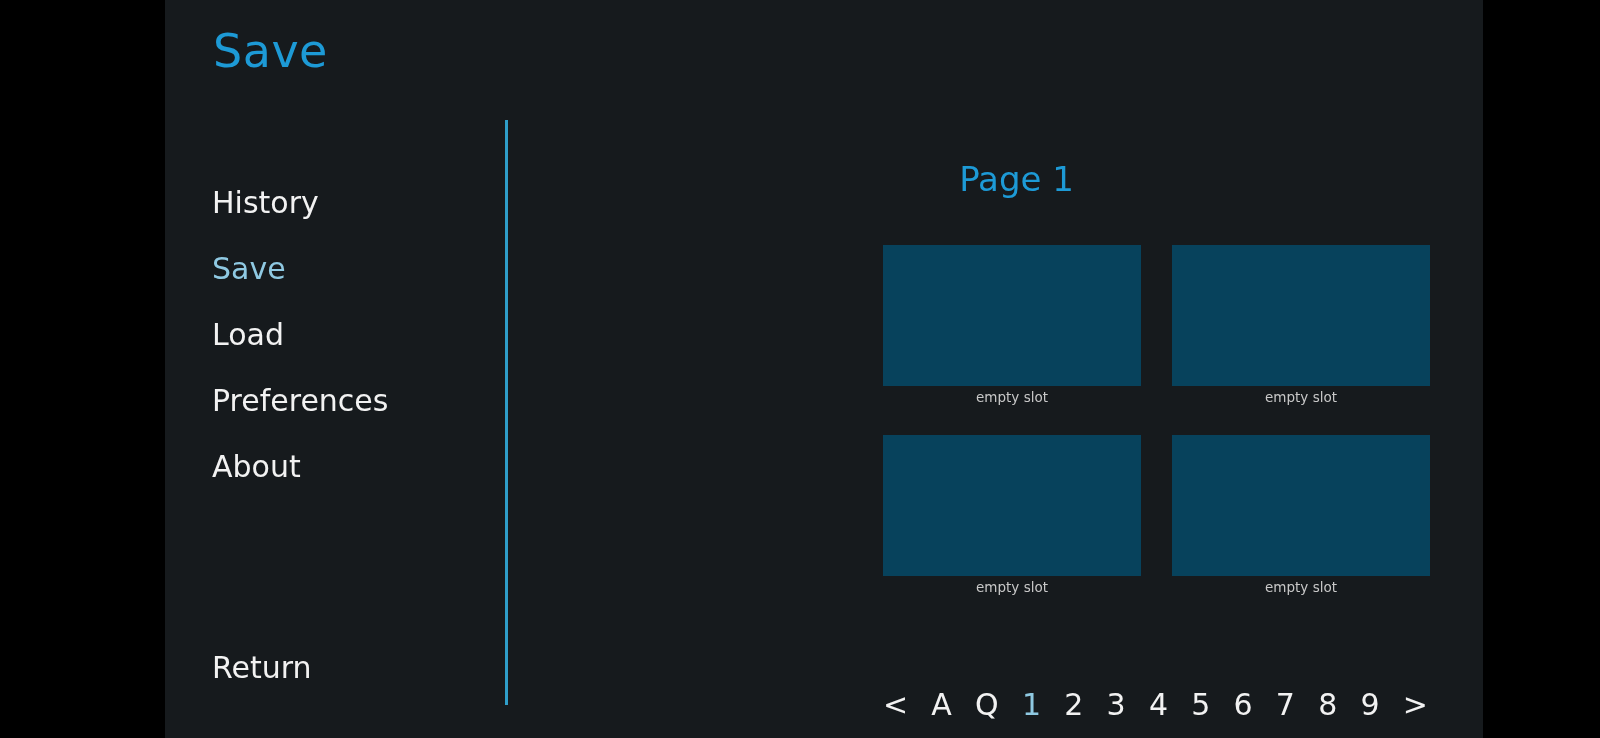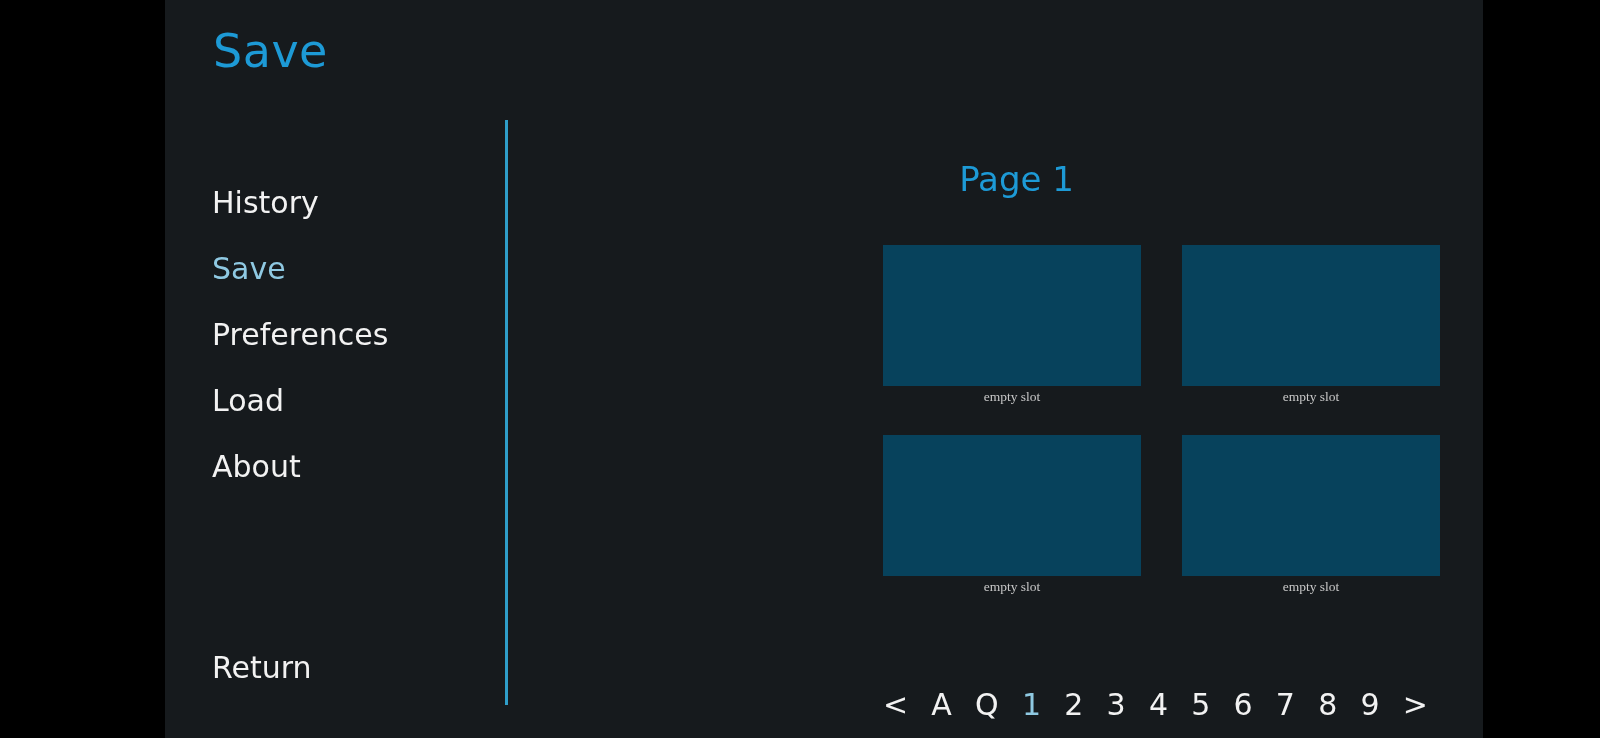--- a/index.html
+++ b/index.html
@@ -110,23 +110,22 @@
 
   
   #slot-grid {
     position: absolute;
     left: 378px;
     top: 205px;
     width: 545px;
   }
   .slot-row {
     display: flex;
-    gap: 41px;
+    gap: 31px;
     margin-bottom: 30px;
-    font-family: Liberation Serif, serif;
   }
   .slot {
     width: 258px;
     cursor: pointer;
   }
   .slot-thumb {
     width: 258px;
     height: 141px;
     background: #07425c;
   }
@@ -166,22 +165,22 @@
 <div id="screen">
   <div id="panel">
 
     <div id="page-title">Save</div>
 
     <div id="divider"></div>
 
     <div id="nav">
       <div class="nav-item">History</div>
       <div class="nav-item selected">Save</div>
+      <div class="nav-item">Load</div>
       <div class="nav-item">Preferences</div>
-      <div class="nav-item">Load</div>
       <div class="nav-item">About</div>
     </div>
 
     <div id="nav-return">Return</div>
 
     <div id="content">
 
       <div id="page-label">
         <span id="page-label-inner">Page 1</span>
       </div>

